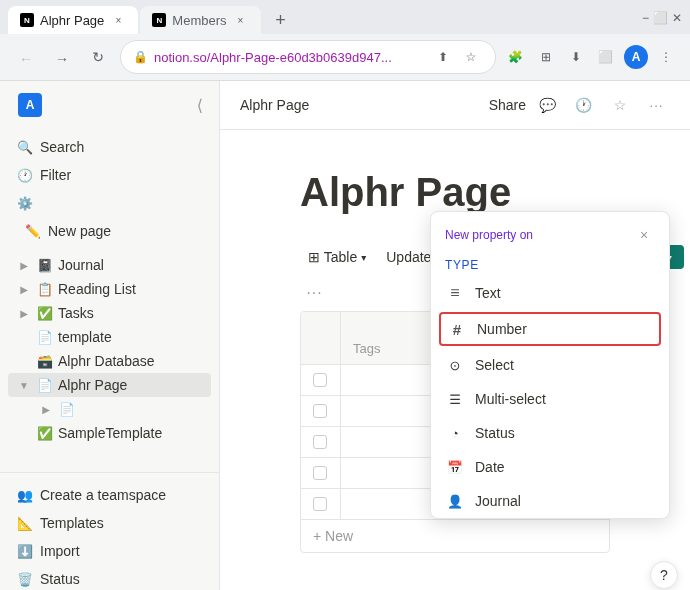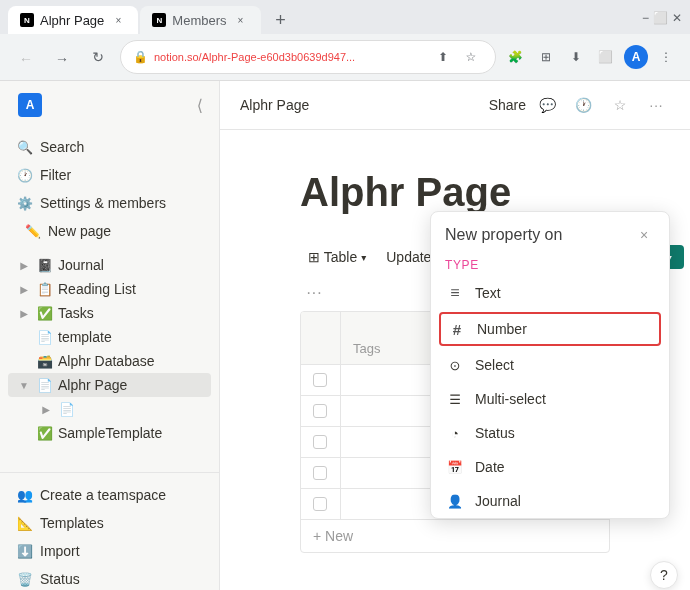--- a/index.html
+++ b/index.html
@@ -12,21 +12,21 @@
     .tab.active { background: #fff; color: #202124; }
     .tab-favicon { width: 14px; height: 14px; background: #5f6368; border-radius: 2px; display: inline-flex; align-items: center; justify-content: center; color: white; font-size: 8px; font-weight: bold; }
     .tab-favicon.notion { background: #000; }
     .tab-close { margin-left: auto; width: 16px; height: 16px; border-radius: 50%; display: flex; align-items: center; justify-content: center; font-size: 10px; color: #5f6368; cursor: pointer; }
     .tab-new { width: 28px; height: 28px; border-radius: 50%; display: flex; align-items: center; justify-content: center; font-size: 18px; color: #5f6368; cursor: pointer; margin-left: 4px; }
     .address-bar { display: flex; align-items: center; padding: 6px 12px; gap: 8px; background: #f1f3f4; }
     .nav-btn { width: 28px; height: 28px; border-radius: 50%; display: flex; align-items: center; justify-content: center; color: #5f6368; cursor: pointer; font-size: 14px; }
     .nav-btn.disabled { color: #bbb; cursor: default; }
     .url-bar { flex: 1; display: flex; align-items: center; background: #fff; border: 1px solid #ddd; border-radius: 20px; padding: 4px 12px; gap: 6px; font-size: 13px; color: #202124; }
     .url-bar-icon { font-size: 12px; color: #5f6368; }
-    .url-text { flex: 1; font-size: 11px; color: #ef4444; }
+    .url-text { flex: 1; font-size: 13px; color: #a21caf; }
     .url-actions { display: flex; gap: 4px; }
     .url-action-btn { width: 24px; height: 24px; border-radius: 50%; display: flex; align-items: center; justify-content: center; font-size: 12px; color: #5f6368; cursor: pointer; }
     .chrome-actions { display: flex; gap: 6px; align-items: center; }
     .chrome-action-btn { width: 24px; height: 24px; border-radius: 50%; display: flex; align-items: center; justify-content: center; font-size: 12px; color: #5f6368; cursor: pointer; }
     .profile-btn { width: 24px; height: 24px; border-radius: 50%; background: #1a73e8; color: white; display: flex; align-items: center; justify-content: center; font-size: 12px; font-weight: bold; cursor: pointer; }
 
     
     .app-layout { display: flex; height: 520px; }
 
     
@@ -72,23 +72,23 @@
     .table-cell-data { padding: 8px 12px; border-right: 1px solid #e5e5e5; min-width: 80px; font-size: 14px; }
     .table-cell-data.checkbox { width: 40px; min-width: 40px; display: flex; align-items: center; }
     .table-cell-data.tags-col { width: 120px; }
     .checkbox-box { width: 14px; height: 14px; border: 1.5px solid #ccc; border-radius: 3px; cursor: pointer; }
     .table-footer { padding: 8px 12px; display: flex; align-items: center; gap: 4px; color: #9b9b9b; font-size: 14px; cursor: pointer; }
     .ellipsis-btn { width: 28px; height: 28px; border-radius: 4px; display: flex; align-items: center; justify-content: center; color: #9b9b9b; cursor: pointer; font-size: 16px; }
 
     
     .property-popup { position: absolute; top: 130px; right: 20px; width: 240px; background: white; border: 1px solid #e5e5e5; border-radius: 8px; box-shadow: 0 4px 20px rgba(0,0,0,0.15); z-index: 100; }
     .popup-header { display: flex; align-items: center; justify-content: space-between; padding: 12px 14px 8px; }
-    .popup-title { font-size: 16px; font-weight: 500; color: #404040; }
+    .popup-title { font-size: 12px; font-weight: 500; color: #6d28d9; }
     .popup-close { width: 22px; height: 22px; border-radius: 4px; display: flex; align-items: center; justify-content: center; color: #9b9b9b; cursor: pointer; font-size: 14px; }
-    .popup-section-label { padding: 4px 14px; font-size: 12px; color: #ec4899; font-weight: 500; text-transform: uppercase; letter-spacing: 0.05em; }
+    .popup-section-label { padding: 4px 14px; font-size: 12px; color: #1d4ed8; font-weight: 500; text-transform: uppercase; letter-spacing: 0.05em; }
     .popup-item { display: flex; align-items: center; gap: 10px; padding: 7px 14px; cursor: pointer; }
     .popup-item.selected { background: #fff; border: 2px solid #e03e3e; border-radius: 4px; margin: 2px 8px; padding: 5px 6px; }
     .popup-item-icon { width: 20px; height: 20px; display: flex; align-items: center; justify-content: center; color: #37352f; font-size: 13px; }
     .popup-item-label { font-size: 14px; color: #37352f; }
 
     
     .help-btn { position: absolute; bottom: 12px; right: 12px; width: 28px; height: 28px; border-radius: 50%; background: #fff; border: 1px solid #e5e5e5; display: flex; align-items: center; justify-content: center; cursor: pointer; font-size: 14px; color: #37352f; box-shadow: 0 2px 8px rgba(0,0,0,0.1); }
   </style>
 </head>
 <body>
@@ -152,21 +152,20 @@
       <div class="nav-item">
         <span class="nav-icon">🔍</span>
         <span>Search</span>
       </div>
       <div class="nav-item">
         <span class="nav-icon">🕐</span>
         <span>Filter</span>
       </div>
       <div class="nav-item">
         <span class="nav-icon">⚙️</span>
-        <span>Settings &amp; members</span>
       </div>
       <div class="new-page-btn">
         <span class="nav-icon">✏️</span>
         <span>New page</span>
       </div>
     </div>
 
     <div class="sidebar-section">
       <div class="sidebar-item">
         <span class="sidebar-item-expand">▶</span>

